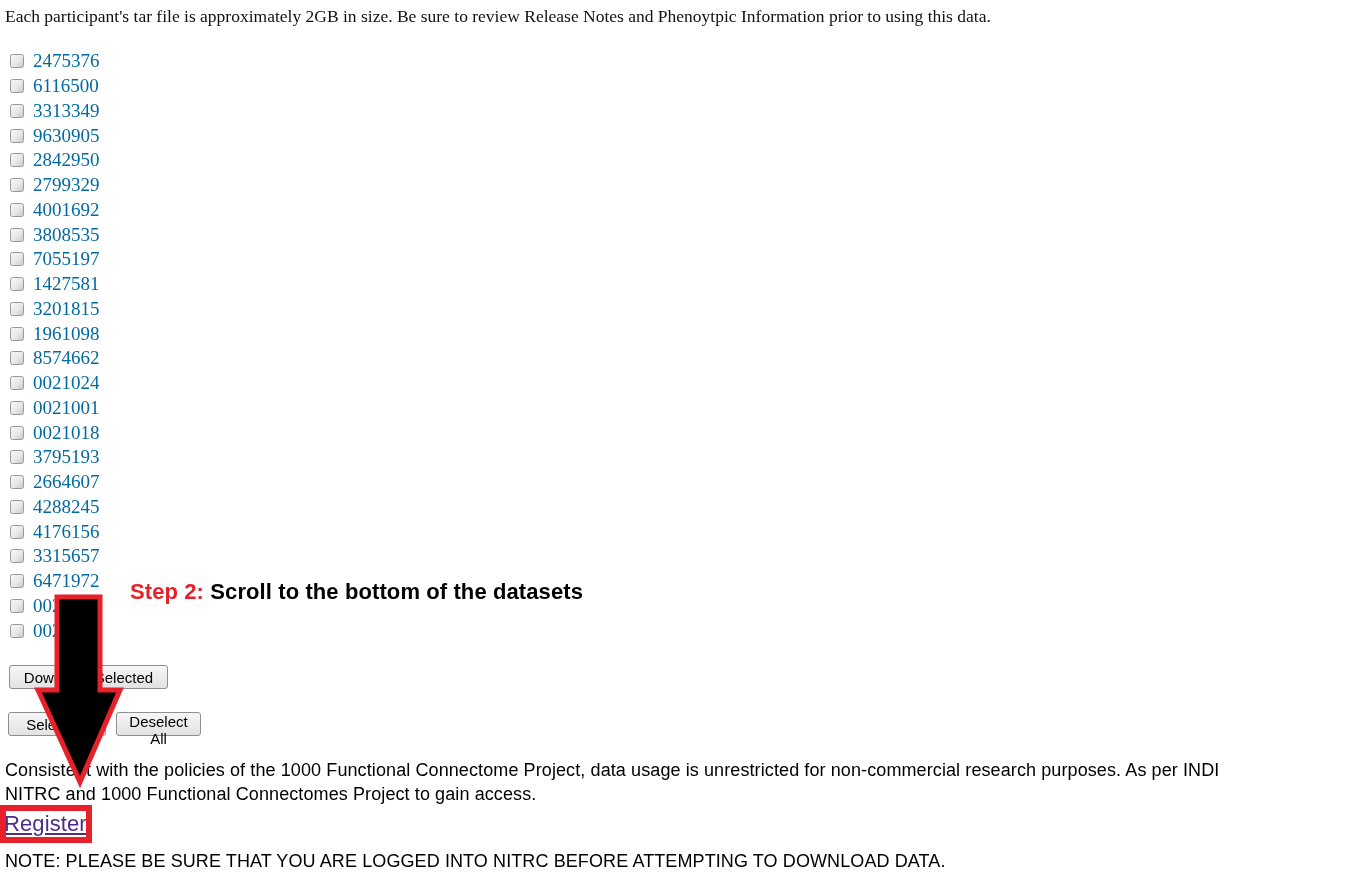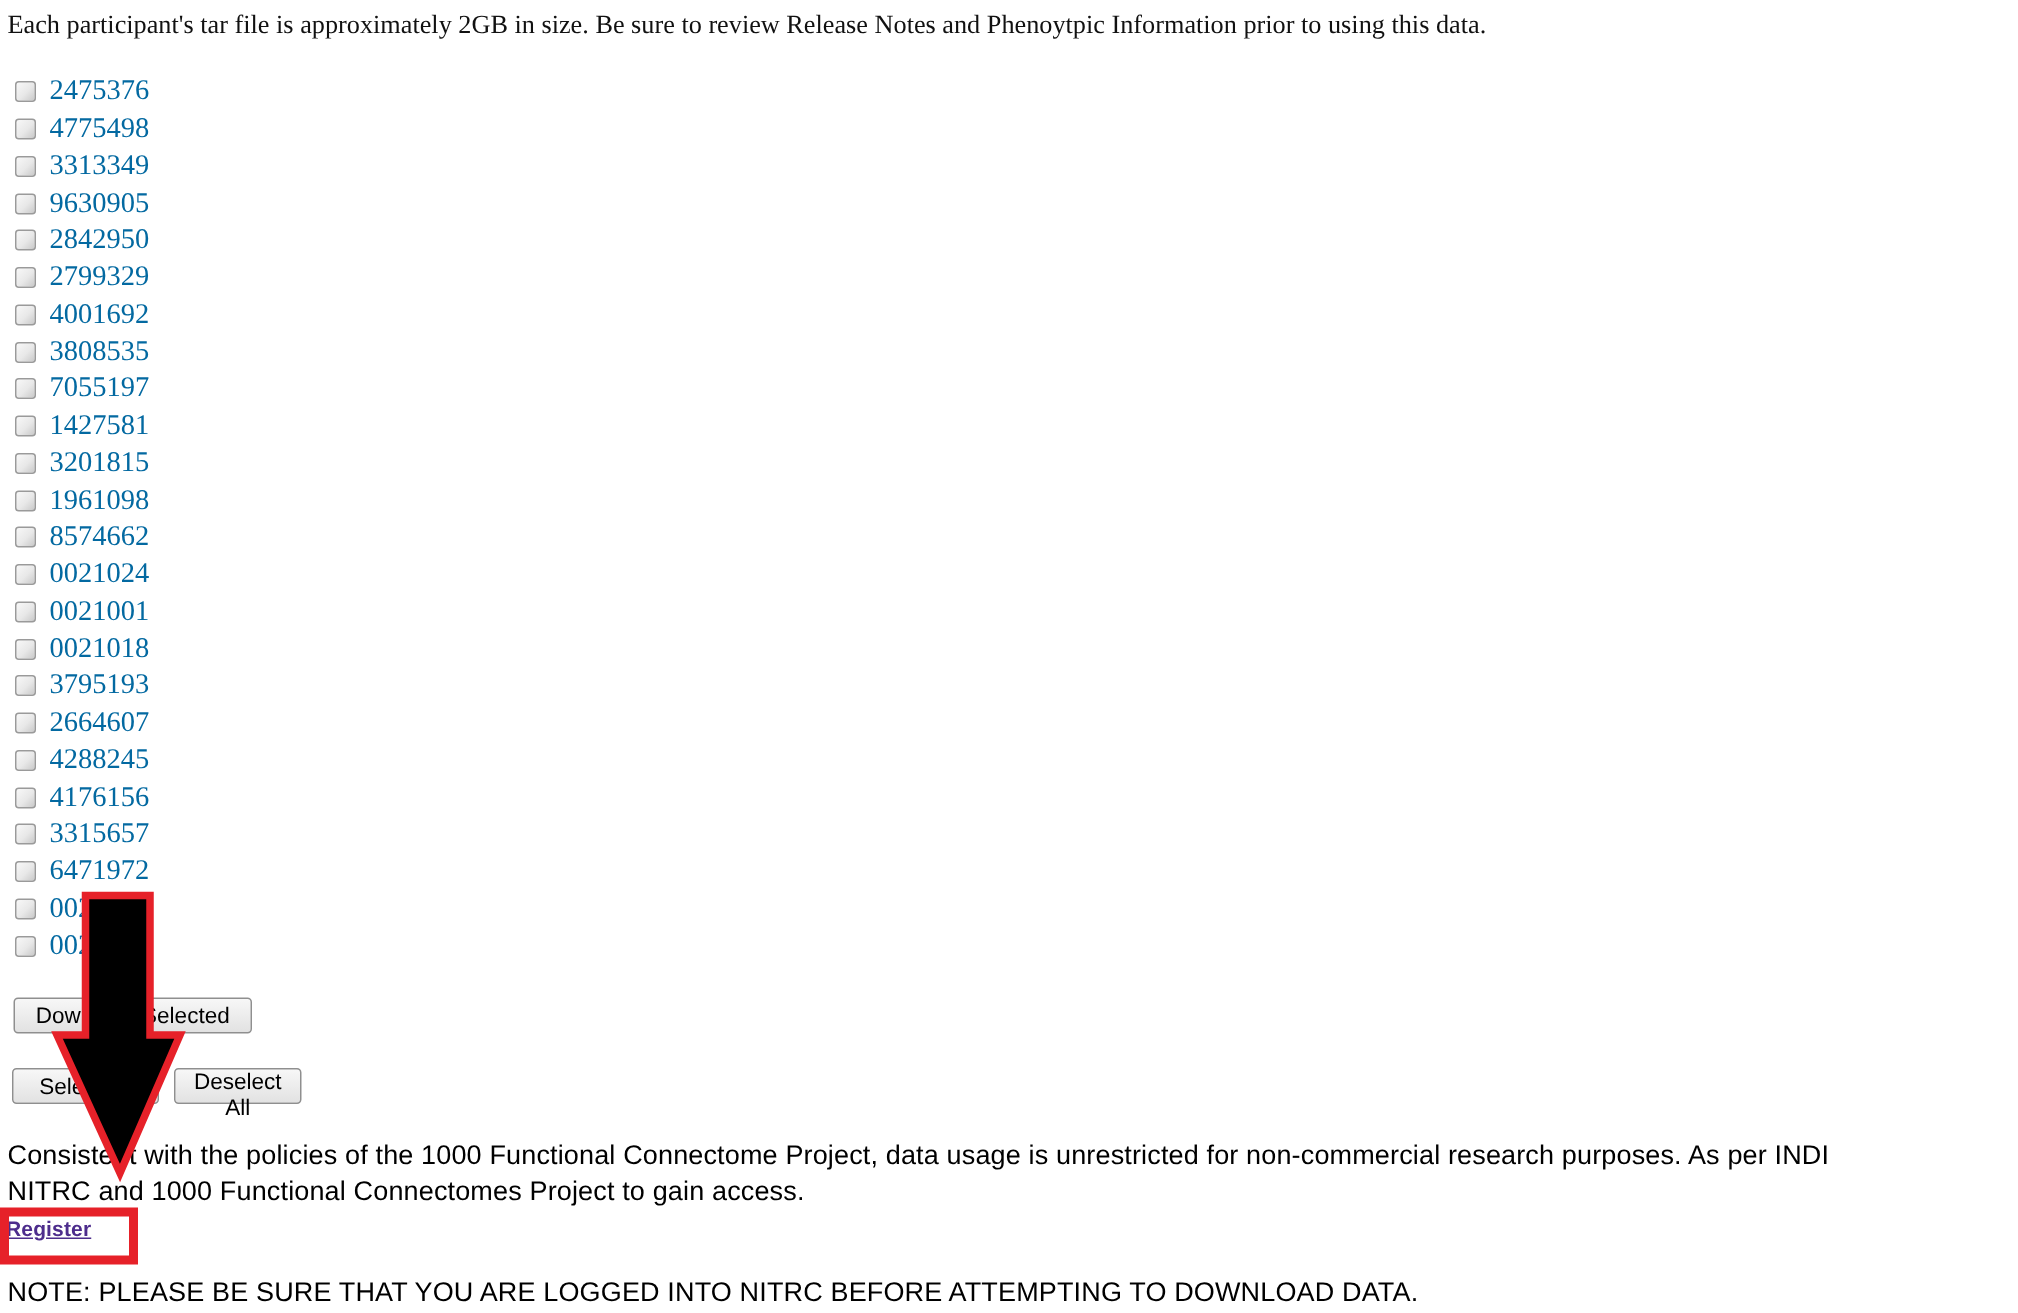--- a/index.html
+++ b/index.html
@@ -49,22 +49,22 @@
     font-size:18px; line-height:23.5px; letter-spacing:.1px;
     white-space:nowrap; color:#000;
   }
 
   .register-box {
     position:absolute; left:0px; top:805px; width:92px; height:38px;
     border:6px solid var(--red); background:transparent; pointer-events:none;
   }
   .register-link {
     position:absolute; left:4px; top:811px;
-    font-size:14px; color:var(--purple); text-decoration:underline;
-    letter-spacing:.1px; cursor:pointer;font-weight:bold;
+    font-size:22px; color:var(--purple); text-decoration:underline;
+    letter-spacing:.1px; cursor:pointer;
   }
 
   .note {
     position:absolute; left:5px; top:851px;
     font-size:18px; letter-spacing:.1px; white-space:nowrap; color:#000;
   }
 
   .arrow-annotation {
     position:absolute; left:28px; top:592px; width:100px; height:198px;
     z-index:10; pointer-events:none;
@@ -75,21 +75,21 @@
 
 <div class="intro">Each participant's tar file is approximately 2GB in size. Be sure to review Release Notes and Phenoytpic Information prior to using this data.</div>
 
 <div class="participant-list">
     <div class="participant-row">
       <input type="checkbox" style="">
       <span class="pid">2475376</span>
     </div>
     <div class="participant-row">
       <input type="checkbox" style="">
-      <span class="pid">4775498</span>
+      <span class="pid">6116500</span>
     </div>
     <div class="participant-row">
       <input type="checkbox" style="">
       <span class="pid">3313349</span>
     </div>
     <div class="participant-row">
       <input type="checkbox" style="">
       <span class="pid">9630905</span>
     </div>
     <div class="participant-row">
@@ -168,21 +168,21 @@
       <input type="checkbox" style="">
       <span class="pid">0021002</span>
     </div>
     <div class="participant-row">
       <input type="checkbox" style="">
       <span class="pid">0021006</span>
     </div>
   </div>
 
 <div class="step-note">
-  <br>
+  <span><span class="step-label">Step 2:</span><span> Scroll to the bottom of the datasets</span></span><br>
 </div>
 
 <button id="btn-download" class="gray-btn">Download Selected</button>
 <button id="btn-select" class="gray-btn">Select All</button>
 <button id="btn-deselect" class="gray-btn">Deselect All</button>
 
 <div class="policy">
   <span>Consistent with the policies of the 1000 Functional Connectome Project, data usage is unrestricted for non-commercial research purposes. As per INDI</span><br>
   <span>NITRC and 1000 Functional Connectomes Project to gain access.</span>
 </div>

